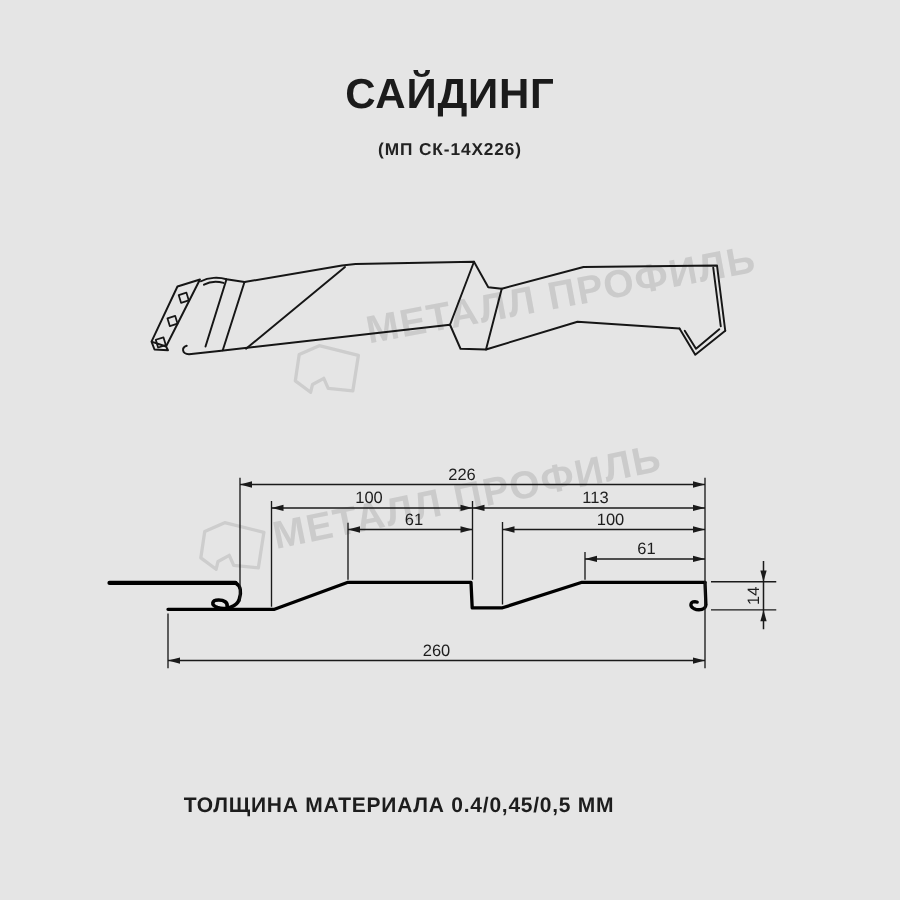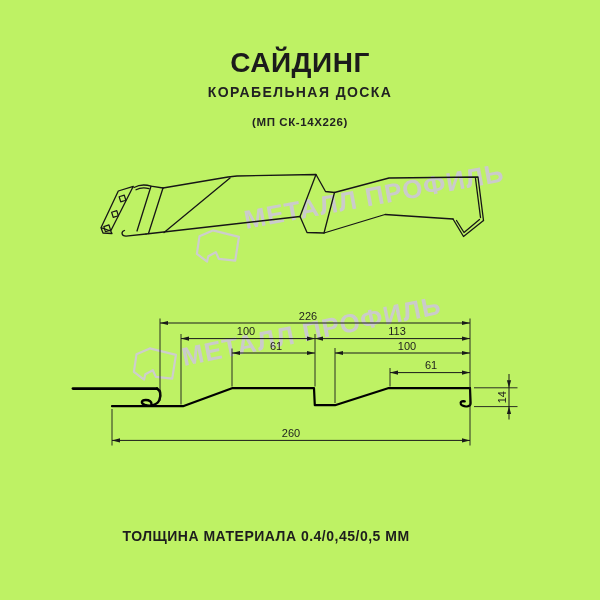--- a/index.html
+++ b/index.html
@@ -1,36 +1,35 @@
 <!DOCTYPE html>
 <html><head>
 <meta charset="utf-8">
 <style>
   html,body{margin:0;padding:0;background:#fff;}
-  .page{position:relative;width:600px;height:600px;background:#bef264;overflow:hidden;
+  .page{position:relative;width:600px;height:600px;background:#e5e5e5;overflow:hidden;
         font-family:"Liberation Sans",sans-serif;color:#1c1c1c;}
   .hdr{position:absolute;left:0;top:48px;width:600px;text-align:center;}
   .title-main{font-size:28px;font-weight:800;letter-spacing:.5px;line-height:30px;color:#1b1b1b;}
   .title-sub{font-size:14px;font-weight:700;letter-spacing:1.4px;margin-top:6px;color:#222;}
   .title-code{font-size:11.5px;font-weight:600;letter-spacing:.6px;margin-top:16px;color:#222;}
   .ftr{position:absolute;left:0;top:528px;width:532px;text-align:center;
        font-size:14px;font-weight:700;letter-spacing:.5px;color:#1d1d1d;}
   svg{position:absolute;left:0;top:0;}
   svg text{font-family:"Liberation Sans",sans-serif;}
   .dimtxt{font-size:11px;fill:#1d1d1d;}
   .wmtxt{font-size:26px;font-weight:700;fill:#cbcbcb;letter-spacing:1px;}
 </style>
 </head>
 <body>
 
 <div class="page">
 
   <div class="hdr">
     <div class="title-main">САЙДИНГ</div>
-    <div class="title-sub">КОРАБЕЛЬНАЯ ДОСКА</div>
     <div class="title-code">(МП СК-14Х226)</div>
   </div>
 
   <svg width="600" height="600" viewBox="0 0 600 600">
 
     <g>
       <path d="M2,21 L7,4 L21,0 L46,10 L39,33 L23,29 L21,22 L13,25 L11,30 Z" transform="translate(194,230) rotate(-8 23 16)" fill="none" stroke="#cdcdcd" stroke-width="2.2" stroke-linejoin="round"></path>
       <text class="wmtxt" x="246" y="229" transform="rotate(-10.5 246 229)">МЕТАЛЛ ПРОФИЛЬ</text>
     </g>
 

